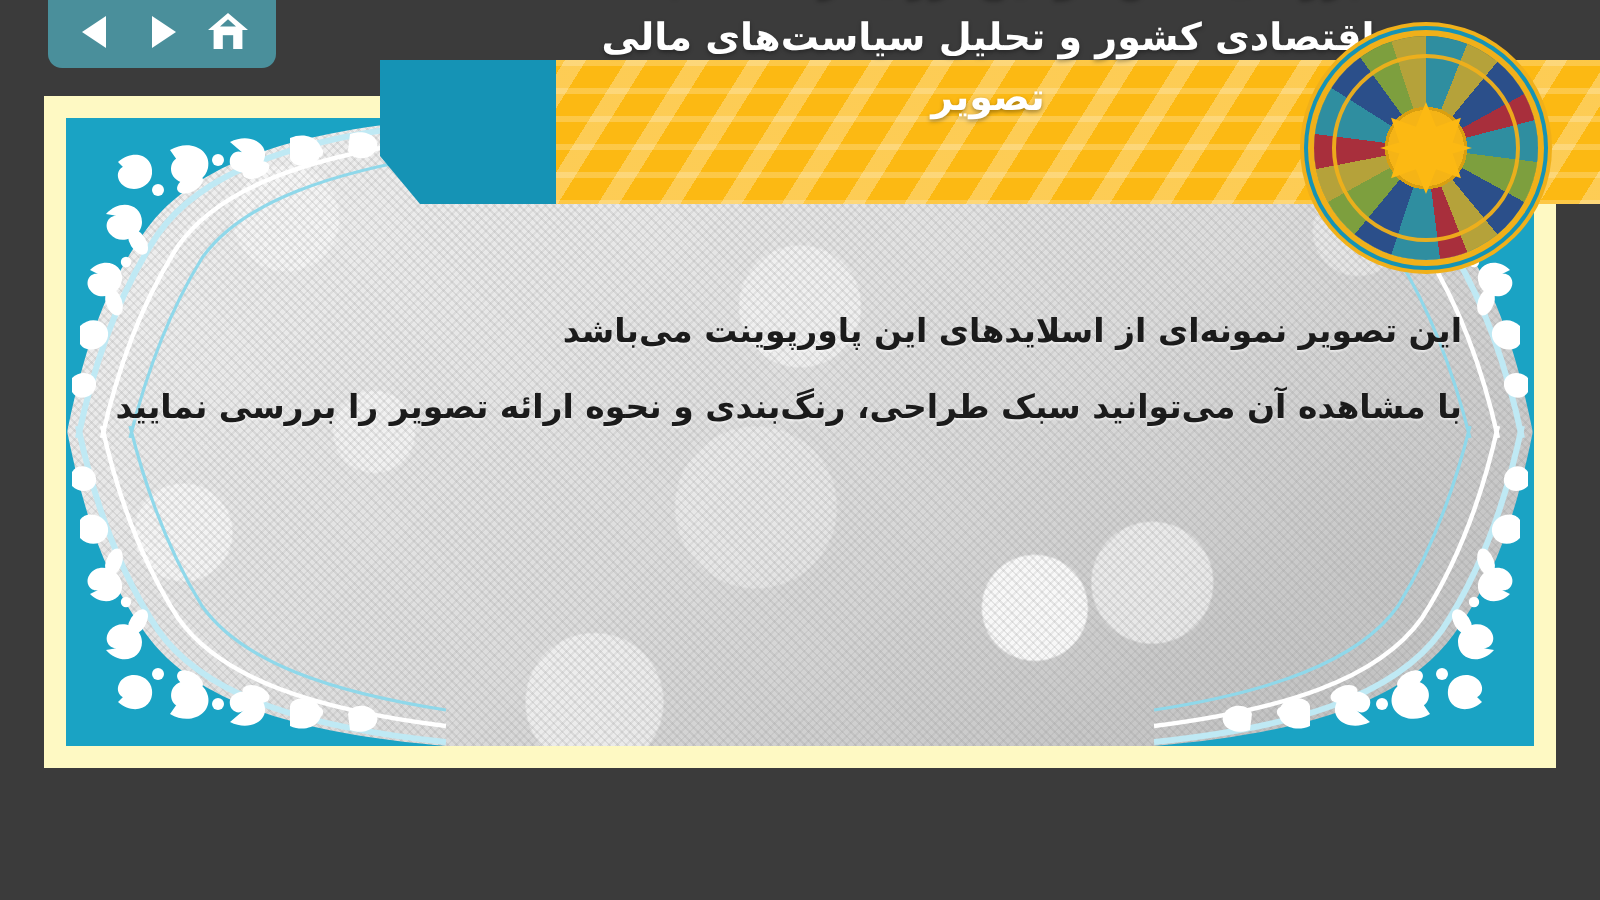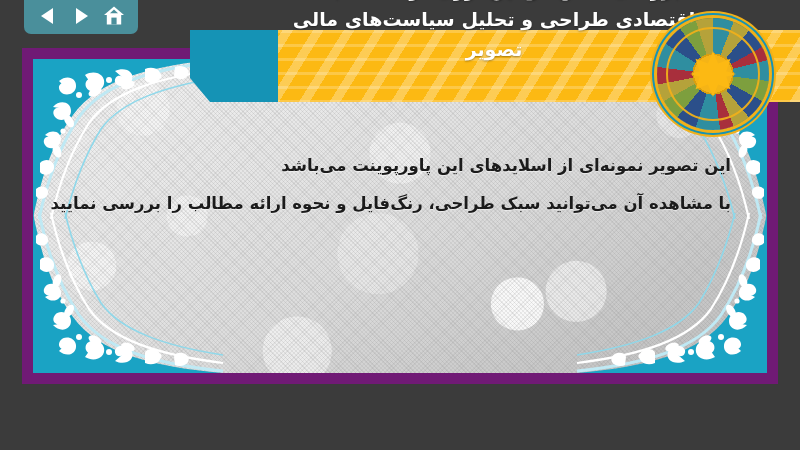--- a/index.html
+++ b/index.html
@@ -18,21 +18,21 @@
     display:flex; align-items:flex-end; justify-content:space-around;
     padding:0 8px 5px 8px; z-index:40;
   }
   #nav-bar .nv{ width:26px; height:26px; display:flex; align-items:center; justify-content:center; cursor:pointer; }
   #nav-bar svg{ display:block; }
 
   
   #slide{
     position:absolute; left:22px; top:48px;
     width:756px; height:336px;
-    background:#701a75;
+    background:#fef9c3;
     overflow:hidden;
     z-index:10;
   }
   
   #slide-inner{
     position:absolute; left:11px; top:11px; right:11px; bottom:11px;
     overflow:hidden;
     background:
       radial-gradient(circle at 66% 78%, rgba(255,255,255,.85) 0 26px, rgba(255,255,255,0) 27px),
       radial-gradient(circle at 74% 74%, rgba(255,255,255,.55) 0 30px, rgba(255,255,255,0) 31px),
@@ -274,35 +274,35 @@
         <ellipse cx="24" cy="92" rx="4" ry="7" transform="rotate(-20 24 92)"></ellipse>
         <circle cx="76" cy="21" r="3"></circle>
         <circle cx="46" cy="36" r="3"></circle>
         <circle cx="30" cy="72" r="2.6"></circle>
         <circle cx="126" cy="17" r="2.6"></circle>
       </g>
     </svg>
 
     <div id="body-text">
       <div class="bl">این تصویر نمونه‌ای از اسلایدهای این پاورپوینت می‌باشد</div>
-      <div class="bl">با مشاهده آن می‌توانید سبک طراحی، رنگ‌فایل و نحوه ارائه مطالب را بررسی نمایید</div>
+      <div class="bl">با مشاهده آن می‌توانید سبک طراحی، رنگ‌بندی و نحوه ارائه تصویر را بررسی نمایید</div>
     </div>
   </div>
 </div>
 
 <div id="title-banner">
   <div id="banner-tab"></div>
   <div id="banner-body">
     <div id="banner-chevrons"></div>
     <div id="banner-lines"></div>
   </div>
 </div>
 
 <div id="title-text">
   <div>بررسی نقش قوانین ارزی در حفظ ثبات</div>
-  <div>اقتصادی طراحی و تحلیل سیاست‌های مالی</div>
+  <div>اقتصادی کشور و تحلیل سیاست‌های مالی</div>
   <div>تصویر</div>
 </div>
 
 <div id="medallion">
   <div id="medallion-ring"></div>
   <div id="medallion-star"></div>
 </div>
 
 </body></html>

